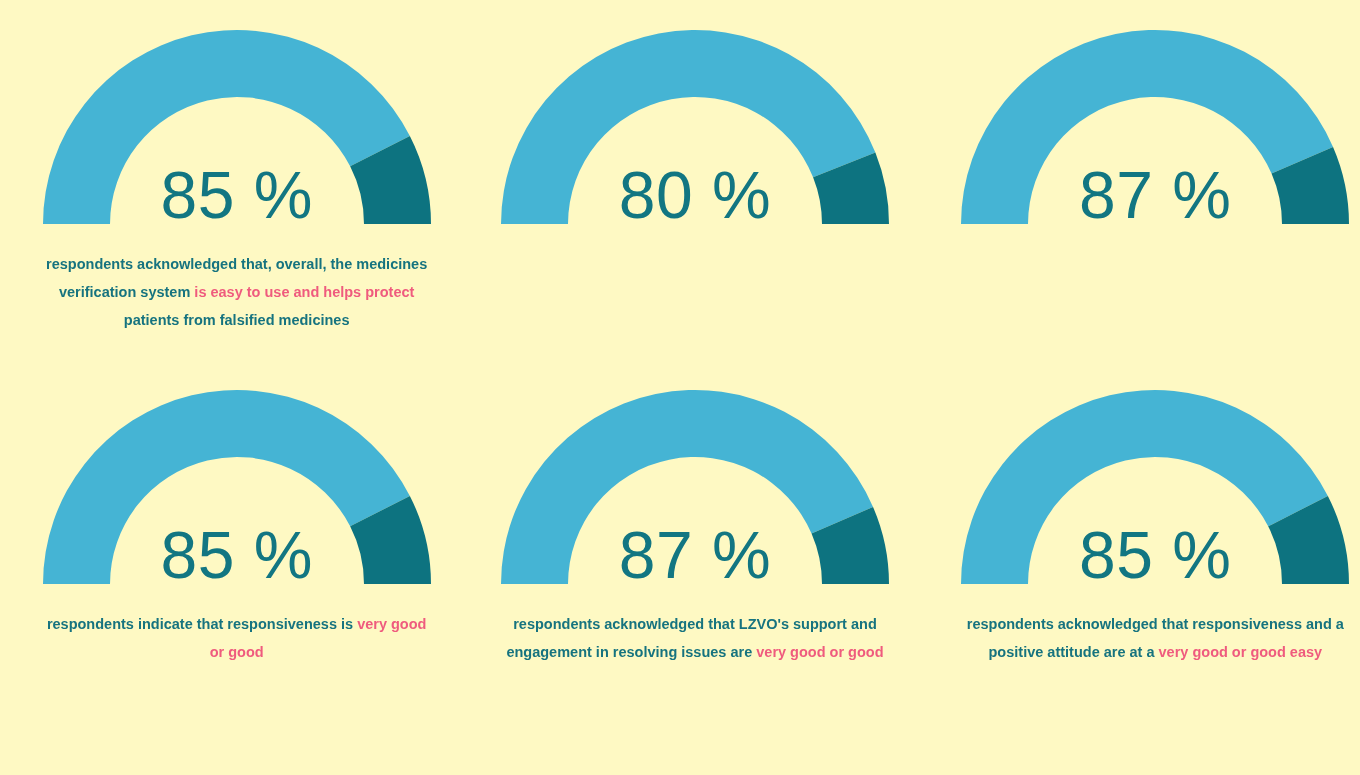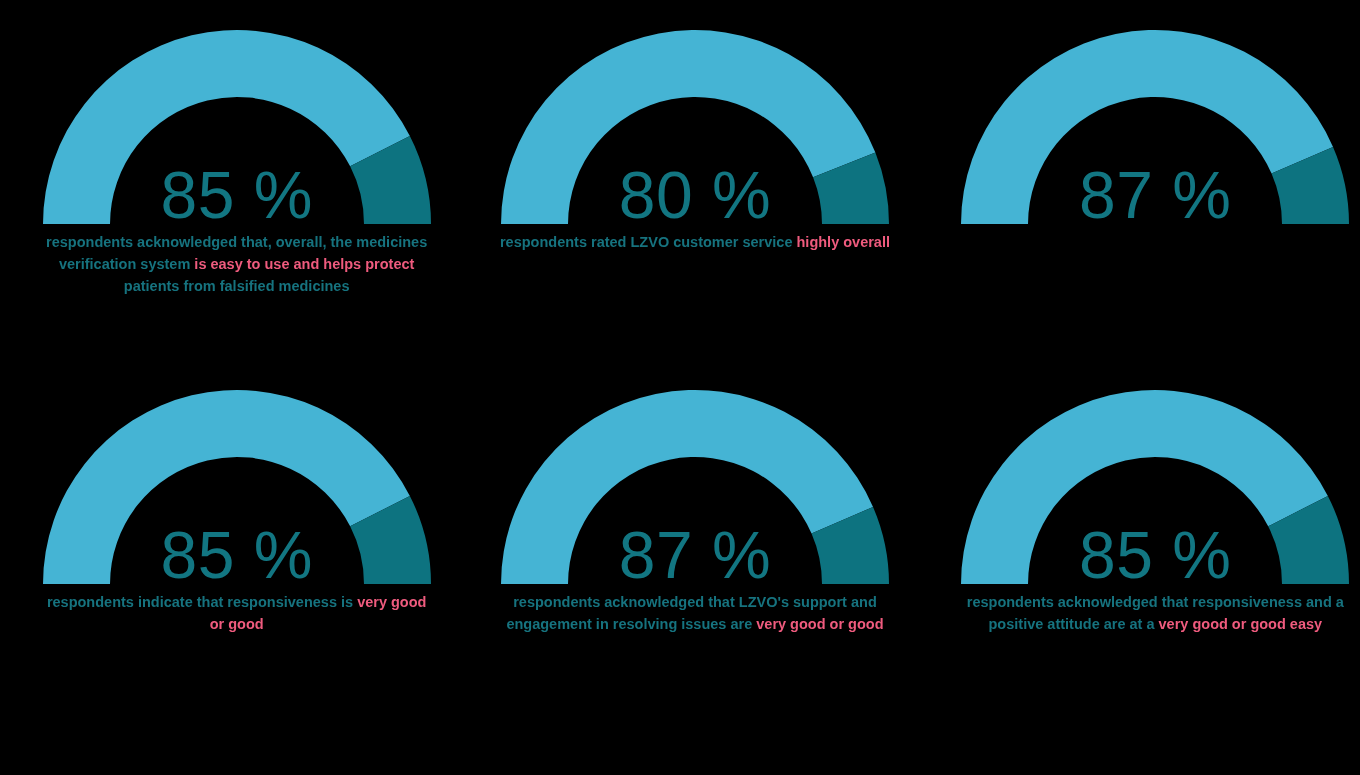--- a/index.html
+++ b/index.html
@@ -12,21 +12,21 @@
     height: 775px;
     background: #f4f8fc;
     font-family: "Liberation Sans", sans-serif;
     overflow: hidden;
   }
 
   .board {
     position: relative;
     width: 1360px;
     height: 775px;
-    background: #000000;
+    background: #fef9c3;
   }
 
   .grid {
     position: absolute;
     left: 0;
     top: 0;
     width: 1360px;
     height: 775px;
     display: grid;
     grid-template-columns: repeat(3, 1fr);
@@ -65,26 +65,26 @@
     font-size: 66px;
     font-weight: 300;
     letter-spacing: 0.5px;
     color: #127682;
     line-height: 1;
     white-space: nowrap;
   }
 
   .caption {
     width: 400px;
-    margin-top: 1px;
+    margin-top: 20px;
     text-align: center;
     font-family: "Liberation Sans", sans-serif;
     font-size: 14.5px;
     font-weight: bold;
-    line-height: 22px;
+    line-height: 28px;
     color: #16737f;
     padding: 0 4px;
     box-sizing: border-box;
   }
 
   .caption .hl {
     color: #ef5b7e;
   }
 
   
@@ -108,21 +108,20 @@
         <div class="caption"><span>respondents acknowledged that, overall, the medicines verification system </span><span class="hl">is easy to use and helps protect </span><span>patients from falsified medicines</span></div>
       </div>
       <div class="gauge-cell col-2">
         <div class="gauge-wrap">
           <svg class="gauge-svg" viewBox="0 0 400 202">
             <path d="M 6.00 196.00 A 194 194 0 0 1 380.38 124.58 L 318.08 149.25 A 127 127 0 0 0 73.00 196.00 Z" fill="#45b4d4"></path>
             <path d="M 380.38 124.58 A 194 194 0 0 1 394.00 196.00 L 327.00 196.00 A 127 127 0 0 0 318.08 149.25 Z" fill="#0d7380"></path>
           </svg>
           <div class="gauge-value">80 %</div>
         </div>
-        <div class="caption"><span>respondents rated LZVO customer service </span><span class="hl">highly overall</span></div>
       </div>
       <div class="gauge-cell col-3">
         <div class="gauge-wrap">
           <svg class="gauge-svg" viewBox="0 0 400 202">
             <path d="M 6.00 196.00 A 194 194 0 0 1 378.04 118.95 L 316.55 145.56 A 127 127 0 0 0 73.00 196.00 Z" fill="#45b4d4"></path>
             <path d="M 378.04 118.95 A 194 194 0 0 1 394.00 196.00 L 327.00 196.00 A 127 127 0 0 0 316.55 145.56 Z" fill="#0d7380"></path>
           </svg>
           <div class="gauge-value">87 %</div>
         </div>
       </div>

